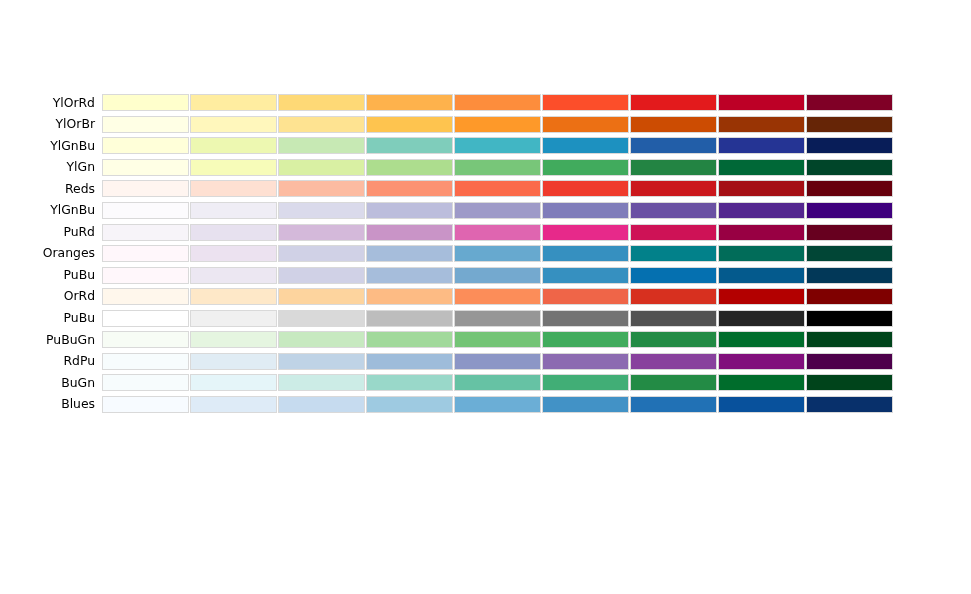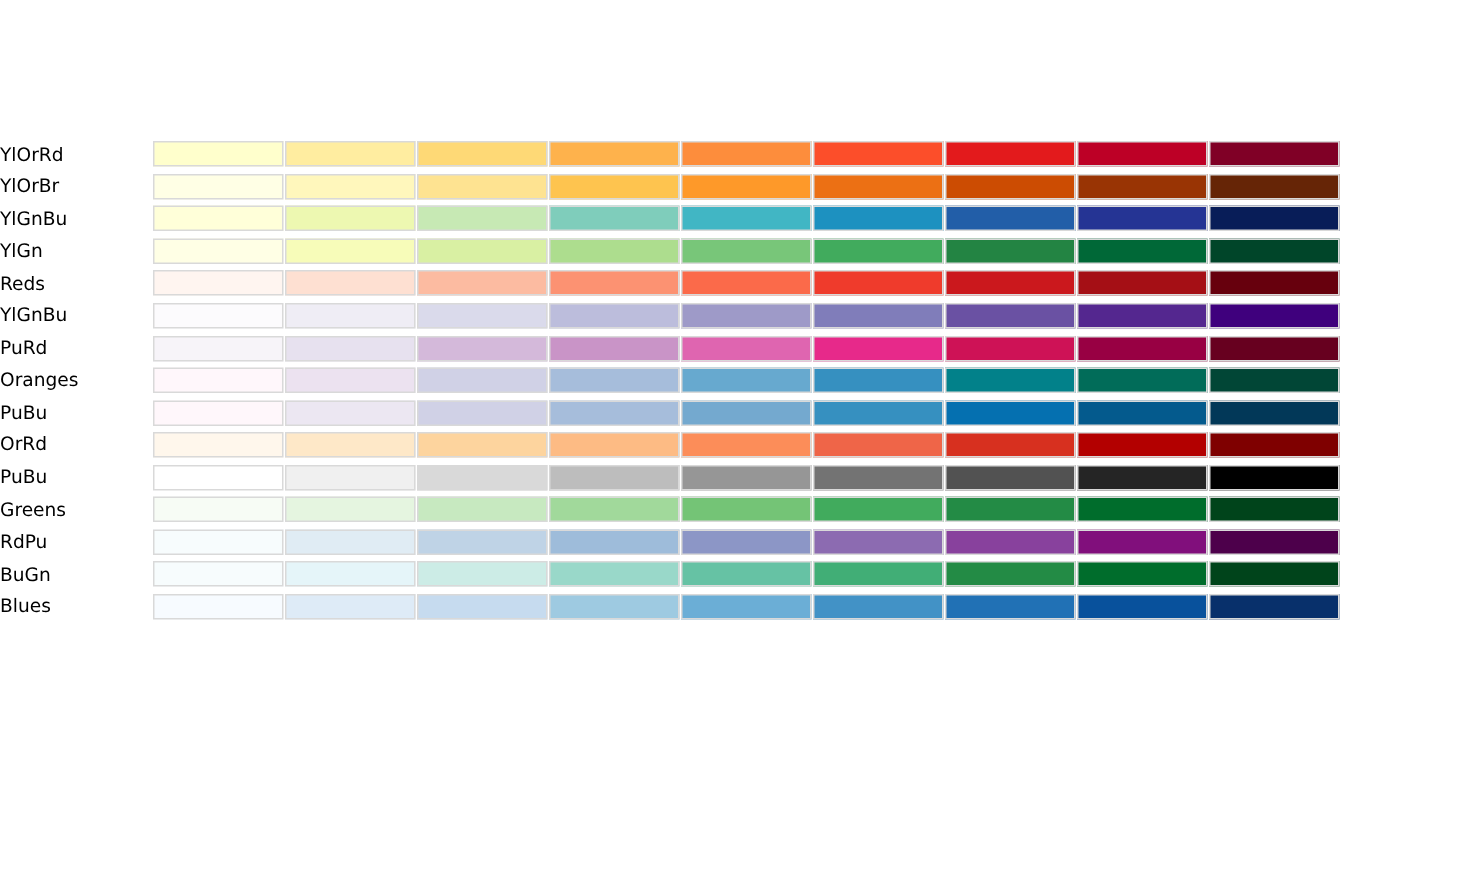--- a/index.html
+++ b/index.html
@@ -25,20 +25,21 @@
     top: 92px;
     width: 971px;
   }
   .cmap-row {
     display: flex;
     align-items: center;
     height: 21.55px;
   }
   .cmap-label {
     width: 102px;
+    text-align: right;
     padding-right: 7px;
     box-sizing: border-box;
     font-size: 12.4px;
     color: #000000;
     line-height: 1;
     white-space: nowrap;
     letter-spacing: 0px;
   }
   .cmap-strip {
     display: flex;
@@ -209,21 +210,21 @@
           <div class="cmap-swatch" title="Greys 3 #d9d9d9" style="background-color: rgb(217, 217, 217); border-color: rgb(217, 217, 217);"></div>
           <div class="cmap-swatch" title="Greys 4 #bdbdbd" style="background-color: rgb(189, 189, 189); border-color: rgb(217, 217, 217);"></div>
           <div class="cmap-swatch" title="Greys 5 #969696" style="background-color: rgb(150, 150, 150); border-color: rgb(217, 217, 217);"></div>
           <div class="cmap-swatch" title="Greys 6 #737373" style="background-color: rgb(115, 115, 115); border-color: rgb(217, 217, 217);"></div>
           <div class="cmap-swatch" title="Greys 7 #525252" style="background-color: rgb(82, 82, 82); border-color: rgb(217, 217, 217);"></div>
           <div class="cmap-swatch" title="Greys 8 #252525" style="background-color: rgb(37, 37, 37); border-color: rgb(217, 217, 217);"></div>
           <div class="cmap-swatch" title="Greys 9 #000000" style="background-color: rgb(0, 0, 0); border-color: rgb(217, 217, 217);"></div>
         </div>
       </div>
       <div class="cmap-row">
-        <div class="cmap-label">Greens</div>
+        <div class="cmap-label">PuBuGn</div>
         <div class="cmap-strip">
           <div class="cmap-swatch" title="Greens 1 #f7fcf5" style="background-color: rgb(247, 252, 245); border-color: rgb(217, 217, 217);"></div>
           <div class="cmap-swatch" title="Greens 2 #e5f5e0" style="background-color: rgb(229, 245, 224); border-color: rgb(217, 217, 217);"></div>
           <div class="cmap-swatch" title="Greens 3 #c7e9c0" style="background-color: rgb(199, 233, 192); border-color: rgb(217, 217, 217);"></div>
           <div class="cmap-swatch" title="Greens 4 #a1d99b" style="background-color: rgb(161, 217, 155); border-color: rgb(217, 217, 217);"></div>
           <div class="cmap-swatch" title="Greens 5 #74c476" style="background-color: rgb(116, 196, 118); border-color: rgb(217, 217, 217);"></div>
           <div class="cmap-swatch" title="Greens 6 #41ab5d" style="background-color: rgb(65, 171, 93); border-color: rgb(217, 217, 217);"></div>
           <div class="cmap-swatch" title="Greens 7 #238b45" style="background-color: rgb(35, 139, 69); border-color: rgb(217, 217, 217);"></div>
           <div class="cmap-swatch" title="Greens 8 #006d2c" style="background-color: rgb(0, 109, 44); border-color: rgb(217, 217, 217);"></div>
           <div class="cmap-swatch" title="Greens 9 #00441b" style="background-color: rgb(0, 68, 27); border-color: rgb(217, 217, 217);"></div>

